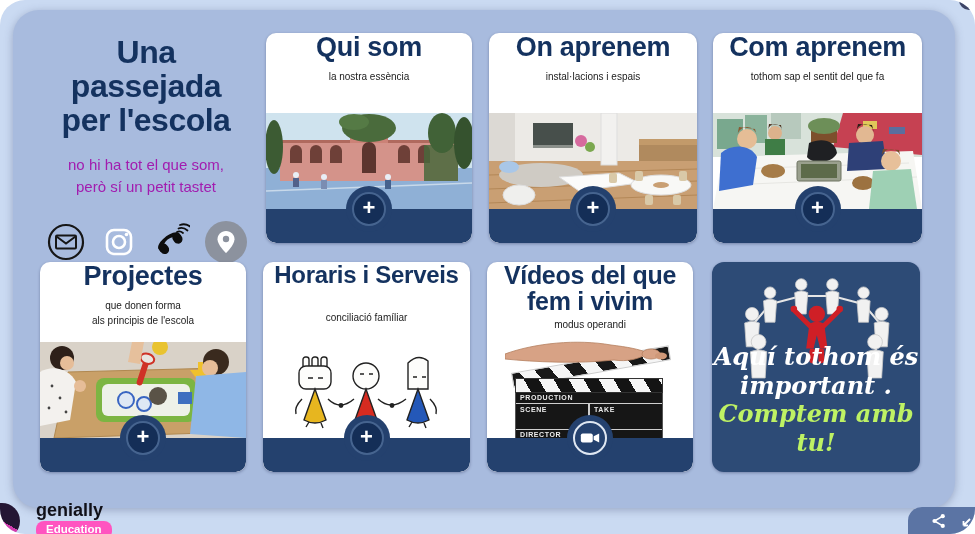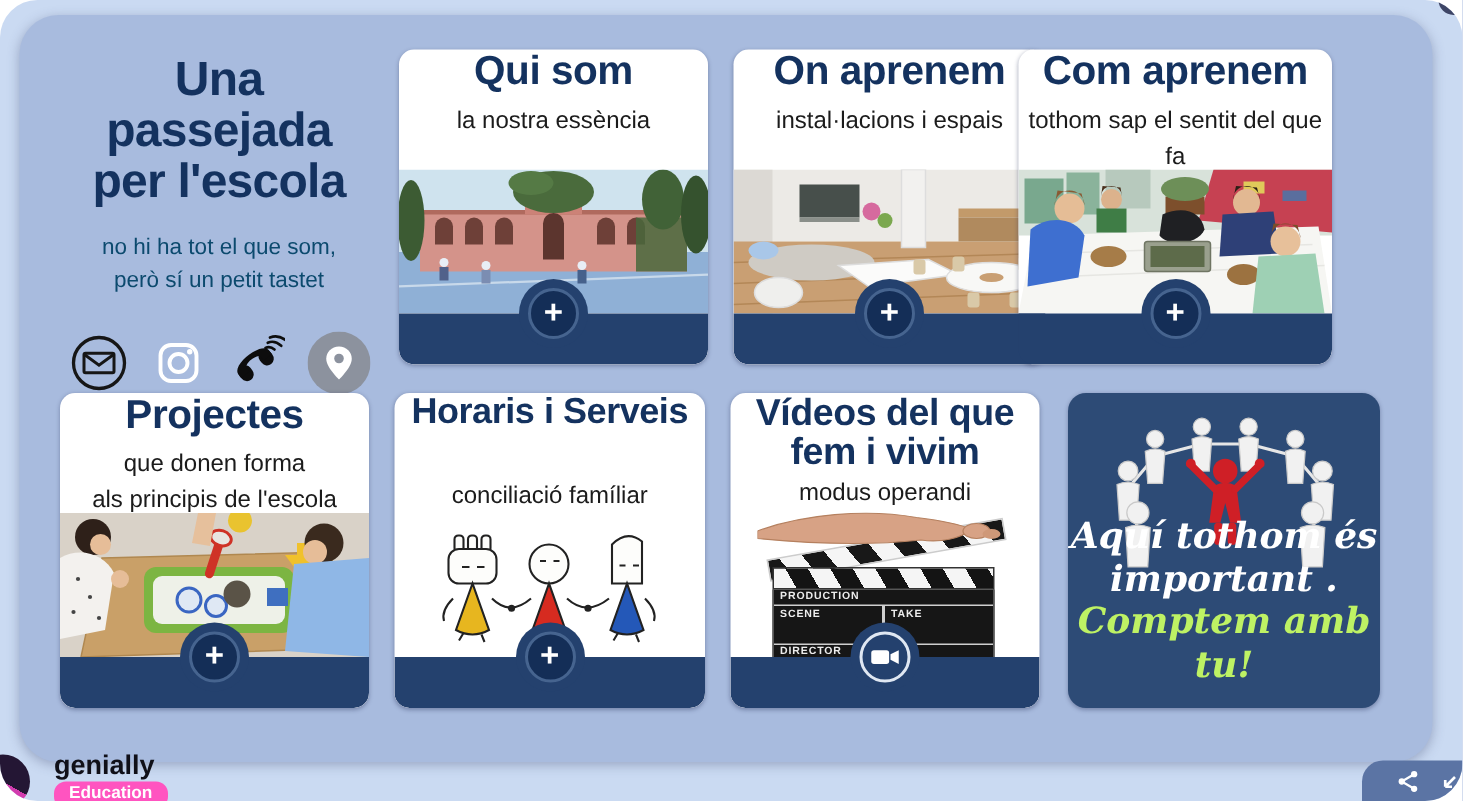--- a/index.html
+++ b/index.html
@@ -6,30 +6,30 @@
   .stage{position:relative;width:975px;height:534px;background:#cadaf2;overflow:hidden;
          font-family:"Liberation Sans","DejaVu Sans",sans-serif;border-radius:25px;}
   .board{position:absolute;left:13px;top:10px;width:942px;height:498px;background:#a8bbde;
          border-radius:26px;box-shadow:0 2px 8px rgba(60,70,110,.35);}
   .corner-notch{position:absolute;right:0;top:0;width:16px;height:10px;background:#3e4566;
          border-bottom-left-radius:12px;}
 
   
   .intro{position:absolute;left:30px;top:36px;width:232px;text-align:center;}
   .intro h1{margin:0;font-size:32px;line-height:1.06;font-weight:bold;color:#14325f;letter-spacing:-.5px;}
-  .intro .sub{margin:16px 0 0;font-size:15px;line-height:1.5;color:#0c4a6e;}
+  .intro .sub{margin:16px 0 0;font-size:15px;line-height:1.5;color:#a21caf;}
   .icon-row{margin-top:22px;display:flex;justify-content:center;align-items:center;gap:15px;}
   .icon-row .ic{display:inline-flex;cursor:pointer;}
 
   
   .card{position:absolute;width:206px;height:210px;background:#fff;border-radius:10px;
         overflow:hidden;box-shadow:0 1px 3px rgba(40,50,90,.4);cursor:pointer;}
   .card h2{margin:0;padding-top:0;text-align:center;font-size:27px;font-weight:bold;
            color:#14325f;letter-spacing:-.3px;line-height:1.05;}
-  .card .csub{margin:0;padding-top:8px;text-align:center;font-size:16px;color:#1b1b1b;line-height:1.5;}
+  .card .csub{margin:0;padding-top:8px;text-align:center;font-size:10px;color:#1b1b1b;line-height:1.5;}
   .photo{position:absolute;left:0;top:80px;width:100%;height:96px;}
   .photo svg{display:block;width:100%;height:100%;}
   .bar{position:absolute;left:0;bottom:0;width:100%;height:34px;background:#24416e;
        border-radius:0 0 10px 10px;z-index:3;}
   .bump-btn{position:absolute;left:50%;transform:translateX(-50%);bottom:11px;width:46px;height:46px;
        border-radius:50%;background:#24416e;border:none;z-index:4;display:flex;align-items:center;
        justify-content:center;cursor:pointer;padding:0;}
   .bump-inner{width:30px;height:30px;border-radius:50%;background:#142e57;border:2px solid #46648f;
        color:#fff;font-size:22px;font-weight:bold;line-height:28px;text-align:center;}
   .bump-inner.video{background:#24416e;border:2px solid #dfe7f2;display:flex;align-items:center;justify-content:center;}
@@ -192,21 +192,21 @@
         <rect x="184" y="82" width="8" height="10" rx="2" fill="#d9c9a8"></rect>
         <rect x="120" y="60" width="8" height="10" rx="2" fill="#d9c9a8"></rect>
       </svg>
     </div>
     <div class="bar"></div>
     <button class="bump-btn">
       <span class="bump-inner">+</span>
     </button>
   </article>
 
-  <article class="card" style="left:679px;top:33px;width:209px;">
+  <article class="card" style="left:713px;top:33px;width:209px;">
     <h2>Com aprenem</h2>
     <p class="csub">tothom sap el sentit del que fa</p>
     <div class="photo">
       <svg viewBox="0 0 209 96" preserveAspectRatio="none">
         <rect width="209" height="44" fill="#d8e2da"></rect>
         <rect x="4" y="6" width="26" height="30" fill="#79a88e"></rect>
         <rect x="32" y="2" width="22" height="28" fill="#8ab39b"></rect>
         <rect x="58" y="0" width="30" height="26" fill="#b7c9bd"></rect>
         <path d="M130 0 L209 0 L209 42 L120 34 Z" fill="#c64152"></path>
         <rect x="150" y="8" width="14" height="8" fill="#e0c95a"></rect>

